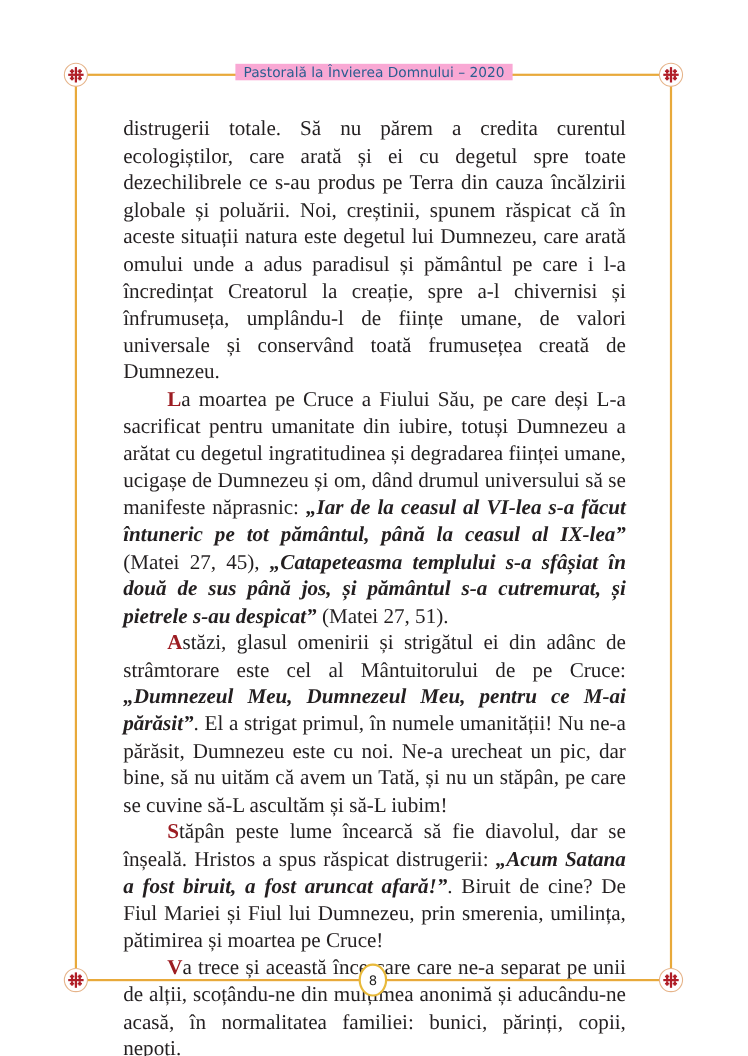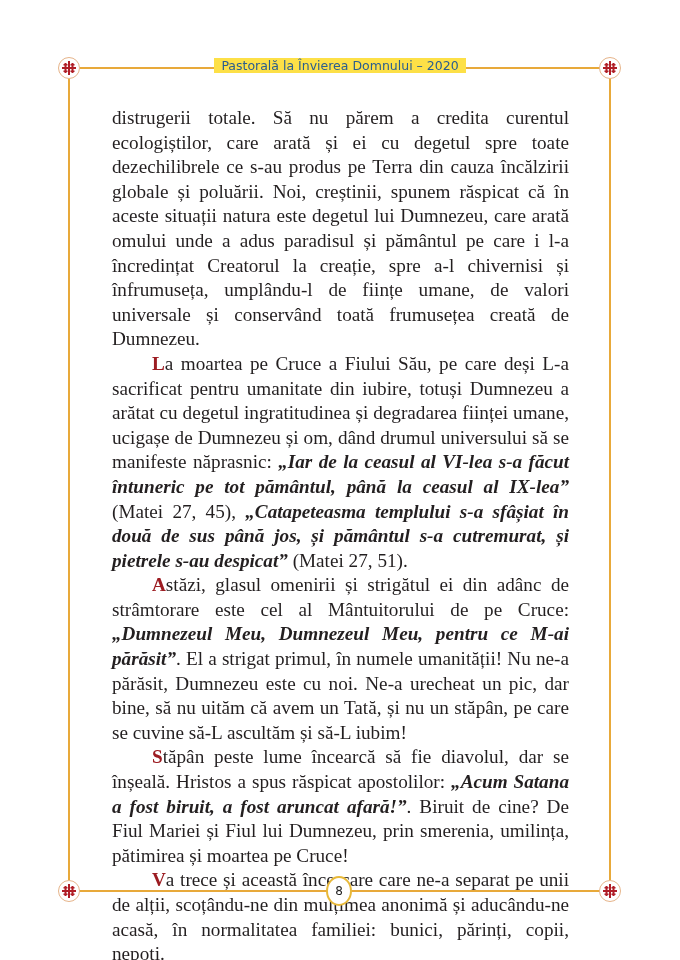--- a/index.html
+++ b/index.html
@@ -4,21 +4,21 @@
 <style>
   html, body { margin: 0; padding: 0; background: #ffffff; }
   body { width: 680px; height: 960px; position: relative; overflow: hidden; }
   .frame-h { position: absolute; height: 2px; background: #e8a93a; }
   .frame-v { position: absolute; width: 2px; background: #e8a93a; }
   .corner { position: absolute; width: 22px; height: 22px; border-radius: 50%;
     border: 1px solid #e6b48a; background: #fff; box-sizing: border-box; }
   .corner svg { position: absolute; left: 2px; top: 2px; }
   .header-title { position: absolute; top: 58px; left: 0; width: 680px; text-align: center;
     font-family: "DejaVu Sans", sans-serif; font-size: 12.5px; color: #2a5d8f; }
-  .header-title span { background: #fde047; padding: 0 7px; }
+  .header-title span { background: #f9a8d4; padding: 0 7px; }
   .content { position: absolute; left: 112px; top: 106px; width: 457px;
     font-family: "Liberation Serif", serif; font-size: 19.2px; line-height: 24.6px;
     color: #231f20; text-align: justify; }
   .content p { margin: 0; }
   .content p.indent { text-indent: 40px; }
   .dropcap { color: #9c1c22; font-weight: bold; }
   em { font-style: italic; font-weight: bold; }
   .page-num { position: absolute; left: 326px; top: 876px; width: 26px; height: 30px;
     border: 2px solid #e8b93a; border-radius: 50%; background: #fff; box-sizing: border-box;
     text-align: center; line-height: 26px; font-family: "DejaVu Sans", sans-serif;
@@ -104,20 +104,20 @@
   <p>
     <span>distrugerii totale. Să nu părem a credita curentul ecologiștilor, care arată și ei cu degetul spre toate dezechilibrele ce s-au produs pe Terra din cauza încălzirii globale și poluării. Noi, creștinii, spunem răspicat că în aceste situații natura este degetul lui Dumnezeu, care arată omului unde a adus paradisul și pământul pe care i l-a încredințat Creatorul la creație, spre a-l chivernisi și înfrumuseța, umplându-l de ființe umane, de valori universale și conservând toată frumusețea creată de Dumnezeu.</span>
   </p>
   <p class="indent">
     <span class="dropcap">L</span><span>a moartea pe Cruce a Fiului Său, pe care deși L-a sacrificat pentru umanitate din iubire, totuși Dumnezeu a arătat cu degetul ingratitudinea și degradarea ființei umane, ucigașe de Dumnezeu și om, dând drumul universului să se manifeste năprasnic: </span><em>„Iar de la ceasul al VI-lea s-a făcut întuneric pe tot pământul, până la ceasul al IX-lea”</em><span> (Matei 27, 45), </span><em>„Catapeteasma templului s-a sfâșiat în două de sus până jos, și pământul s-a cutremurat, și pietrele s-au despicat”</em><span> (Matei 27, 51).</span>
   </p>
   <p class="indent">
     <span class="dropcap">A</span><span>stăzi, glasul omenirii și strigătul ei din adânc de strâmtorare este cel al Mântuitorului de pe Cruce: </span><em>„Dumnezeul Meu, Dumnezeul Meu, pentru ce M-ai părăsit”</em><span>. El a strigat primul, în numele umanității! Nu ne-a părăsit, Dumnezeu este cu noi. Ne-a urecheat un pic, dar bine, să nu uităm că avem un Tată, și nu un stăpân, pe care se cuvine să-L ascultăm și să-L iubim!</span>
   </p>
   <p class="indent">
-    <span class="dropcap">S</span><span>tăpân peste lume încearcă să fie diavolul, dar se înșeală. Hristos a spus răspicat apostolilor: </span><em>„Acum Satana a fost biruit, a fost aruncat afară!”</em><span>. Biruit de cine? De Fiul Mariei și Fiul lui Dumnezeu, prin smerenia, umilința, pătimirea și moartea pe Cruce!</span>
+    <span class="dropcap">S</span><span>tăpân peste lume încearcă să fie diavolul, dar se înșeală. Hristos a spus răspicat distrugerii: </span><em>„Acum Satana a fost biruit, a fost aruncat afară!”</em><span>. Biruit de cine? De Fiul Mariei și Fiul lui Dumnezeu, prin smerenia, umilința, pătimirea și moartea pe Cruce!</span>
   </p>
   <p class="indent">
     <span class="dropcap">V</span><span>a trece și această încercare care ne-a separat pe unii de alții, scoțându-ne din mulțimea anonimă și aducându-ne acasă, în normalitatea familiei: bunici, părinți, copii, nepoți.</span>
   </p>
 </div>
 
 <div class="page-num">8</div>
 
 </body></html>

